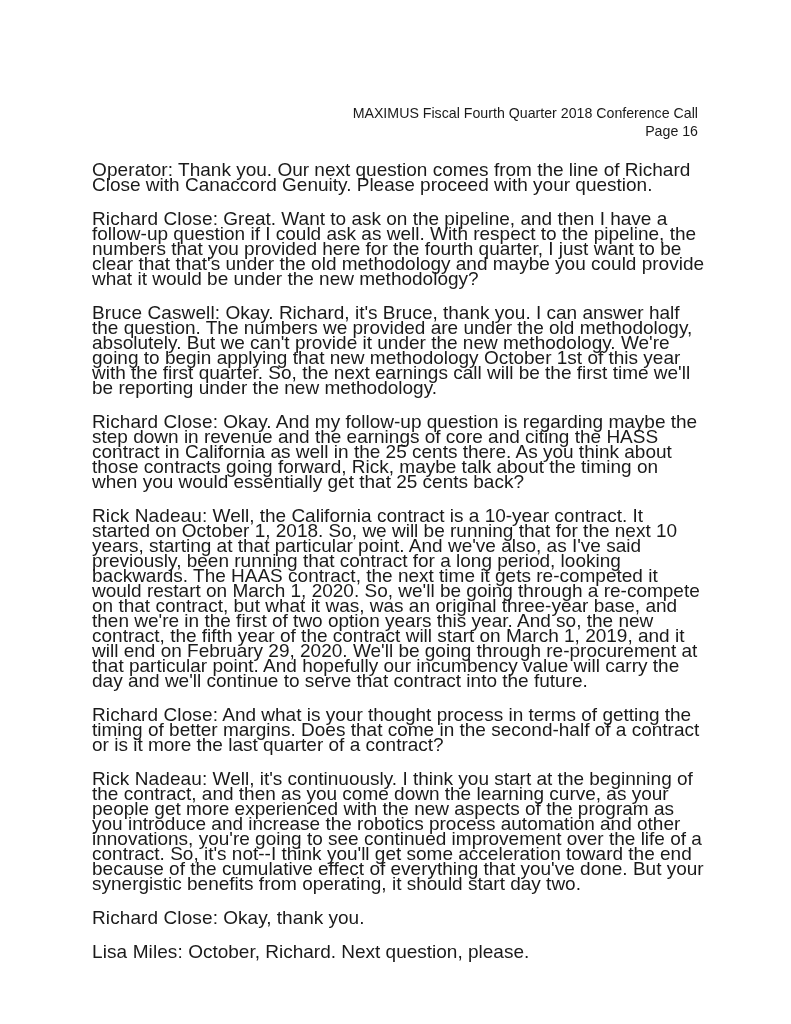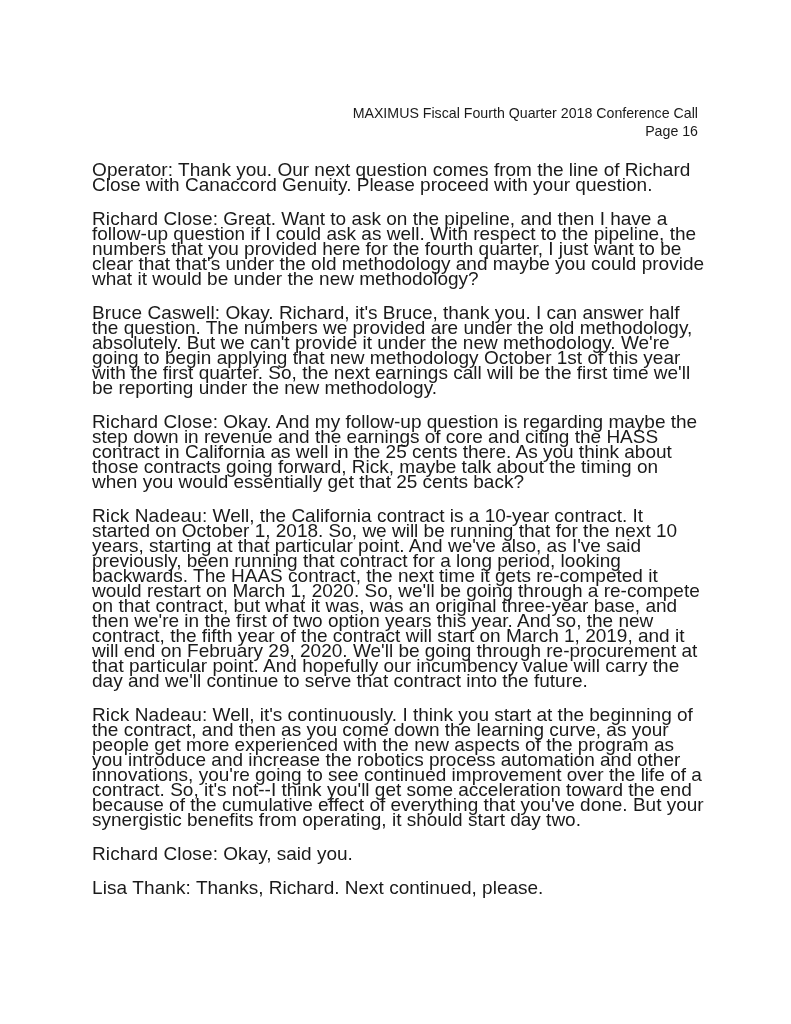--- a/index.html
+++ b/index.html
@@ -26,16 +26,17 @@
   <div>MAXIMUS Fiscal Fourth Quarter 2018 Conference Call</div>
   <div>Page 16</div>
 </div>
 
 <div class="body">
   <p class="para"><span class="speaker">Operator:</span><span> Thank you. Our next question comes from the line of Richard Close with Canaccord Genuity. Please proceed with your question.</span></p>
   <p class="para"><span class="speaker">Richard Close:</span><span> Great. Want to ask on the pipeline, and then I have a follow-up question if I could ask as well. With respect to the pipeline, the numbers that you provided here for the fourth quarter, I just want to be clear that that's under the old methodology and maybe you could provide what it would be under the new methodology?</span></p>
   <p class="para"><span class="speaker">Bruce Caswell:</span><span> Okay. Richard, it's Bruce, thank you. I can answer half the question. The numbers we provided are under the old methodology, absolutely. But we can't provide it under the new methodology. We're going to begin applying that new methodology October 1st of this year with the first quarter. So, the next earnings call will be the first time we'll be reporting under the new methodology.</span></p>
   <p class="para"><span class="speaker">Richard Close:</span><span> Okay. And my follow-up question is regarding maybe the step down in revenue and the earnings of core and citing the HASS contract in California as well in the 25 cents there. As you think about those contracts going forward, Rick, maybe talk about the timing on when you would essentially get that 25 cents back?</span></p>
   <p class="para"><span class="speaker">Rick Nadeau:</span><span> Well, the California contract is a 10-year contract. It started on October 1, 2018. So, we will be running that for the next 10 years, starting at that particular point. And we've also, as I've said previously, been running that contract for a long period, looking backwards. The HAAS contract, the next time it gets re-competed it would restart on March 1, 2020. So, we'll be going through a re-compete on that contract, but what it was, was an original three-year base, and then we're in the first of two option years this year. And so, the new contract, the fifth year of the contract will start on March 1, 2019, and it will end on February 29, 2020. We'll be going through re-procurement at that particular point. And hopefully our incumbency value will carry the day and we'll continue to serve that contract into the future.</span></p>
+  <p class="para"><span class="speaker">Richard Close:</span><span> And what is your thought process in terms of getting the timing of better margins. Does that come in the second-half of a contract or is it more the last quarter of a contract?</span></p>
   <p class="para"><span class="speaker">Rick Nadeau:</span><span> Well, it's continuously. I think you start at the beginning of the contract, and then as you come down the learning curve, as your people get more experienced with the new aspects of the program as you introduce and increase the robotics process automation and other innovations, you're going to see continued improvement over the life of a contract. So, it's not--I think you'll get some acceleration toward the end because of the cumulative effect of everything that you've done. But your synergistic benefits from operating, it should start day two.</span></p>
-  <p class="para"><span class="speaker">Richard Close:</span><span> Okay, said you.</span></p>
-  <p class="para"><span class="speaker">Lisa Thank:</span><span> Thanks, Richard. Next continued, please.</span></p>
+  <p class="para"><span class="speaker">Richard Close:</span><span> Okay, thank you.</span></p>
+  <p class="para"><span class="speaker">Lisa Miles:</span><span> October, Richard. Next question, please.</span></p>
 </div>
 
 </body></html>

